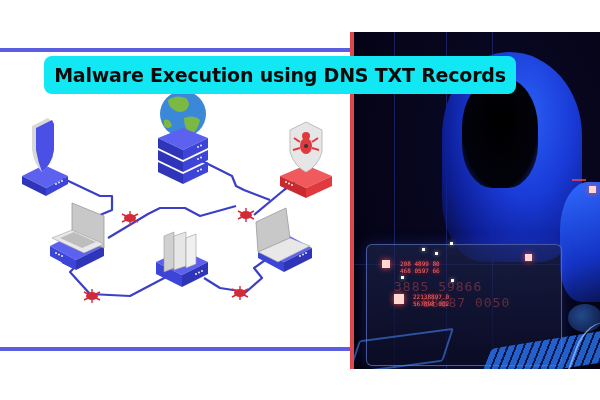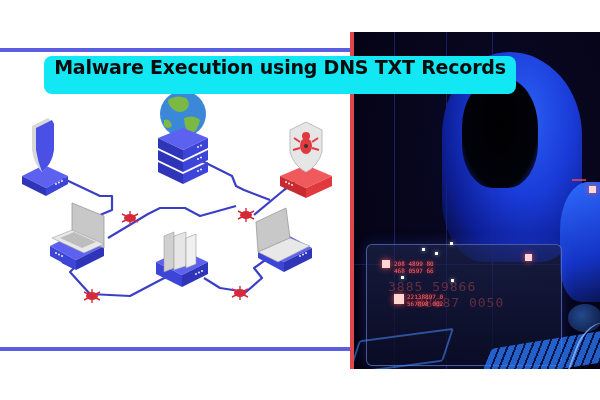--- a/index.html
+++ b/index.html
@@ -41,21 +41,21 @@
   }
 
   .laptop {
     position: absolute; left: 16px; top: 12px; width: 196px; height: 122px;
     border: 1px solid rgba(130,160,255,0.5); border-radius: 6px;
     background: linear-gradient(180deg, rgba(35,45,90,0.55) 0%, rgba(12,14,40,0.85) 100%);
     box-shadow: 0 0 14px rgba(60,90,255,0.25);
   }
   .laptop-wrap { position: absolute; left: 0; top: 200px; width: 250px; height: 140px; }
 
-  .code { position: absolute; font-family: "DejaVu Sans Mono", monospace; color: #ff6a6a; text-shadow: 0 0 4px #ff2a2a; line-height: 1; white-space: pre; }
+  .code { position: absolute; font-family: "DejaVu Sans Mono", monospace; color: #ff6a6a; text-shadow: 0 0 4px #ff2a2a; line-height: 1; white-space: pre; margin-left: 6px; }
   .code.sm { font-size: 6px; }
   .code.lg { font-size: 13px; color: rgba(255,90,90,0.35); text-shadow: none; letter-spacing: 1px; }
   .pix { position: absolute; background: #ffd7d0; box-shadow: 0 0 6px #ff4a4a; }
   .pix.w { background: #ffffff; box-shadow: 0 0 4px #aab; }
 
   .keyboard {
     position: absolute; left: 140px; top: 306px; width: 120px; height: 34px;
     background: repeating-linear-gradient(90deg, #2b7cff 0 6px, #0b1a55 6px 8px);
     transform: skewX(-30deg) rotate(-10deg);
     opacity: 0.75; border-radius: 3px;
@@ -64,21 +64,21 @@
     border: 2px solid rgba(70,140,255,0.55); transform: skewX(-25deg) rotate(-8deg); border-radius: 3px; }
   .mouse { position: absolute; left: 218px; top: 272px; width: 34px; height: 28px; border-radius: 50%;
     background: radial-gradient(circle at 40% 40%, #2a5aa8, #0b1a44); opacity: 0.8; }
   .cable { position: absolute; left: 226px; top: 288px; width: 40px; height: 60px;
     border-left: 2px solid rgba(160,200,255,0.7); border-radius: 60% 0 0 0; transform: rotate(20deg); }
 
   
   .banner {
     position: absolute; left: 44px; top: 56px; width: 472px; height: 38px;
     background: #12e7f4; border-radius: 8px;
-    display: flex; align-items: flex-start; justify-content: center;
+    display: flex; align-items: center; justify-content: center;
   }
   .banner-title { font-family: "DejaVu Sans", sans-serif; font-weight: bold; font-size: 19px; color: #0b0b0b; letter-spacing: -0.2px; }
 
   
   .diagram { position: absolute; left: 0; top: 92px; width: 350px; height: 240px; }
   .diagram svg { position: absolute; left: 0; top: 0; }
 </style>
 </head>
 <body>
 

